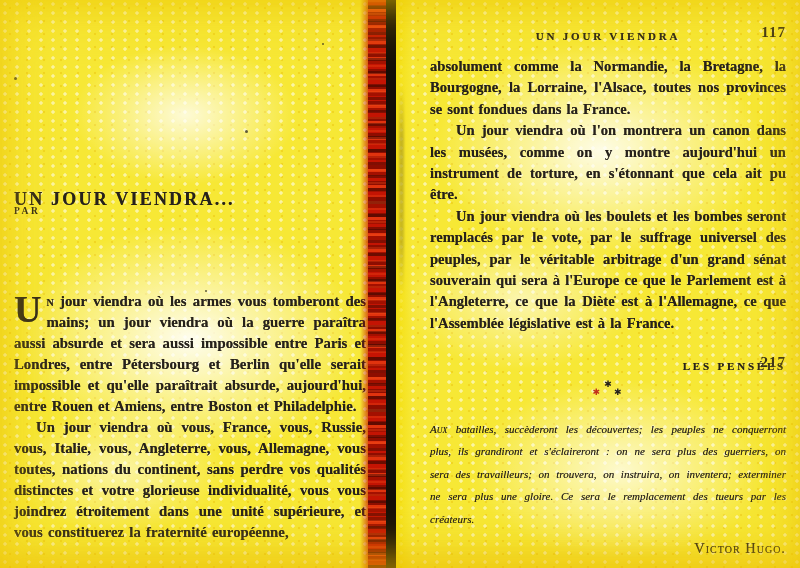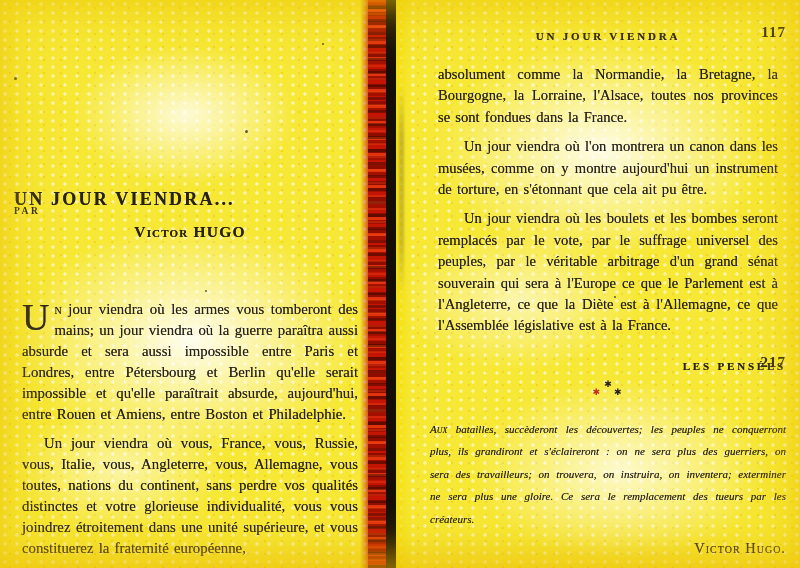--- a/index.html
+++ b/index.html
@@ -37,21 +37,21 @@
   .black-strip{position:absolute;left:386px;top:0;width:10px;height:568px;background:#140e07;}
   .yellow-edge{position:absolute;left:396px;top:0;width:16px;height:568px;
     background:linear-gradient(90deg,#f4df12,rgba(244,223,18,0));}
   .crease{position:absolute;left:399px;top:85px;width:5px;height:210px;filter:blur(1px);
     background:linear-gradient(180deg, rgba(90,80,40,0), rgba(90,80,40,.3) 25%, rgba(90,80,40,.28) 75%, rgba(90,80,40,0));}
   .speck{position:absolute;width:3px;height:3px;border-radius:50%;background:#3a3526;opacity:.8;}
 
   
   .just{text-align:justify;word-spacing:1.5px;text-shadow:0 0 .5px rgba(38,33,27,.65);}
   .sc{font-variant:small-caps;}
-  p{margin:8px;}
+  p{margin:0;font-weight:bold;}
 
   
   .lp-title{position:absolute;left:14px;top:168px;width:352px;
     font-size:18px;font-weight:bold;letter-spacing:2.2px;text-shadow:0 0 .6px rgba(38,33,27,.7);margin-top:21px;}
   .lp-byline{position:absolute;left:14px;top:206px;width:352px;text-align:left;
     font-size:9.5px;font-weight:bold;letter-spacing:2.5px;}
   .lp-author{position:absolute;left:14px;top:223px;width:352px;text-align:center;
     font-size:15.5px;font-weight:bold;letter-spacing:1.2px;text-shadow:0 0 .5px rgba(38,33,27,.7);}
   .lp-body{position:absolute;left:14px;top:291px;width:352px;font-size:14.8px;line-height:21px;}
   .dropcap{float:left;font-size:38px;line-height:33px;padding:2px 5px 0 0;}
@@ -76,21 +76,20 @@
     font-size:14.5px;font-weight:normal;letter-spacing:1px;text-shadow:0 0 .5px rgba(38,33,27,.65);}
 </style>
 </head>
 <body>
 
 <div id="photo">
 
   <div id="left-page" class="pg">
     <div class="lp-title">UN JOUR VIENDRA...</div>
     <div class="lp-byline">PAR</div>
-    <div class="lp-author sc">Victor HUGO</div>
 
     <div class="lp-body just">
       <p><span class="dropcap">U</span><span class="sc">n</span><span> jour viendra où les armes vous tomberont des mains; un jour viendra où la guerre paraîtra aussi absurde et sera aussi impossible entre Paris et Londres, entre Pétersbourg et Berlin qu'elle serait impossible et qu'elle paraîtrait absurde, aujourd'hui, entre Rouen et Amiens, entre Boston et Philadelphie.</span></p>
       <p class="indent">Un jour viendra où vous, France, vous, Russie, vous, Italie, vous, Angleterre, vous, Allemagne, vous toutes, nations du continent, sans perdre vos qualités distinctes et votre glorieuse individualité, vous vous joindrez étroitement dans une unité supérieure, et vous constituerez la fraternité européenne,</p>
     </div>
   </div>
 
   <div class="red-fade"></div>
   <div class="red-strip"></div>
   <div class="black-strip"></div>

